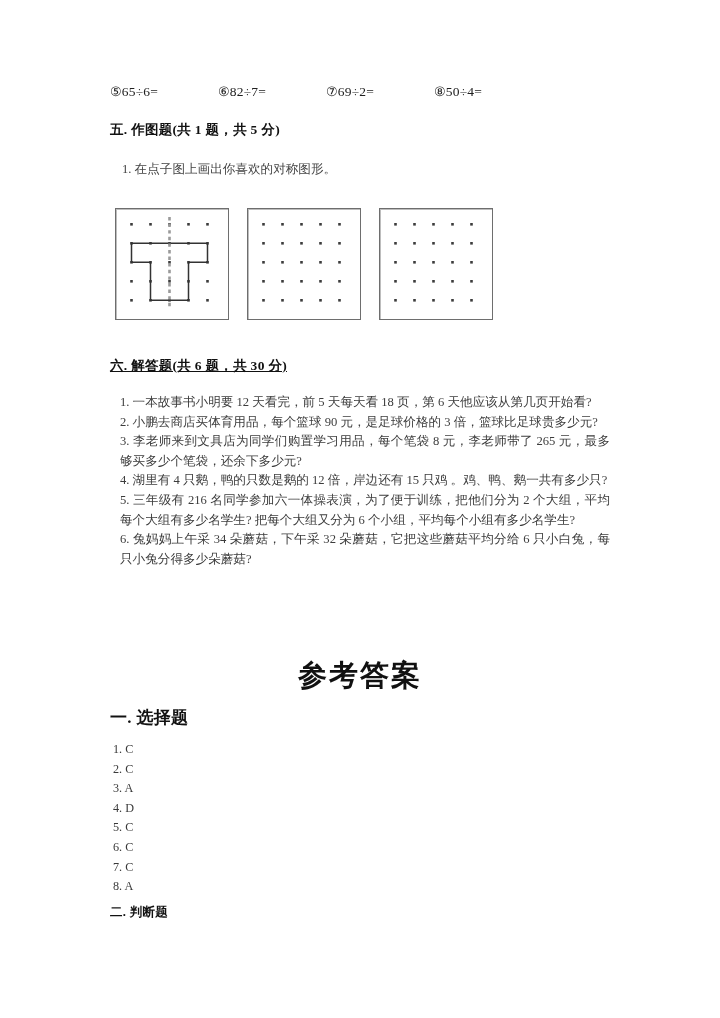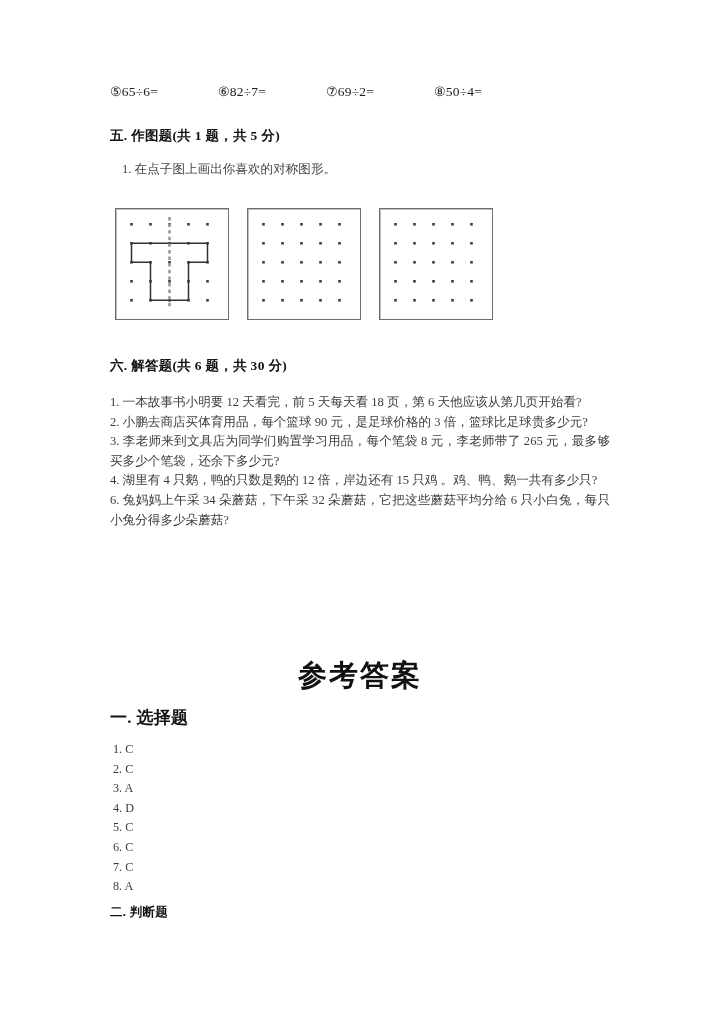--- a/index.html
+++ b/index.html
@@ -52,22 +52,22 @@
   
   .sec-head {
     position: absolute;
     left: 0;
     font-weight: bold;
     font-size: 13.5px;
     color: #111;
     letter-spacing: .3px;
     white-space: nowrap;
   }
-  #sec5 { top: 127px; }
-  #sec6 { top: 357px; }
+  #sec5 { top: 121px; }
+  #sec6 { top: 357px; text-decoration: underline; }
   #ansA { top: 706px; font-size: 17px; }
   #ansB { top: 904px; font-size: 12.5px; }
 
   
   .q {
     position: absolute;
     left: 12px;
     width: 500px;
     font-size: 12.6px;
     line-height: 19.6px;
@@ -80,21 +80,21 @@
     position: absolute;
     left: 0;
     top: 393px;
     width: 500px;
     font-size: 12.6px;
     line-height: 19.6px;
     color: #3c3c3c;
     text-align: justify;
   }
   .qblock p {
-    margin: 0 0 0 0;
+    margin: 0 0 0 10px;
   }
 
   
   .grids {
     position: absolute;
     left: 5px;
     top: 208px;
     width: 390px;
     height: 118px;
   }
@@ -259,20 +259,21 @@
       </div>
     </div>
 
     <div class="sec-head" id="sec6">六. 解答题(共 6 题，共 30 分)</div>
 
     <div class="qblock">
       <p>1. 一本故事书小明要 12 天看完，前 5 天每天看 18 页，第 6 天他应该从第几页开始看?</p>
       <p>2. 小鹏去商店买体育用品，每个篮球 90 元，是足球价格的 3 倍，篮球比足球贵多少元?</p>
       <p>3. 李老师来到文具店为同学们购置学习用品，每个笔袋 8 元，李老师带了 265 元，最多够买多少个笔袋，还余下多少元?</p>
       <p>4. 湖里有 4 只鹅，鸭的只数是鹅的 12 倍，岸边还有 15 只鸡 。鸡、鸭、鹅一共有多少只?</p>
+      <p>5. 三年级有 216 名同学参加六一体操表演，为了便于训练，把他们分为 2 个大组，平均每个大组有多少名学生? 把每个大组又分为 6 个小组，平均每个小组有多少名学生?</p>
       <p>6. 兔妈妈上午采 34 朵蘑菇，下午采 32 朵蘑菇，它把这些蘑菇平均分给 6 只小白兔，每只小兔分得多少朵蘑菇?</p>
     </div>
 
     <div class="answers-title">参考答案</div>
 
     <div class="sec-head" id="ansA">一. 选择题</div>
 
     <div class="ans-list">
       <div>1. C</div>
       <div>2. C</div>

